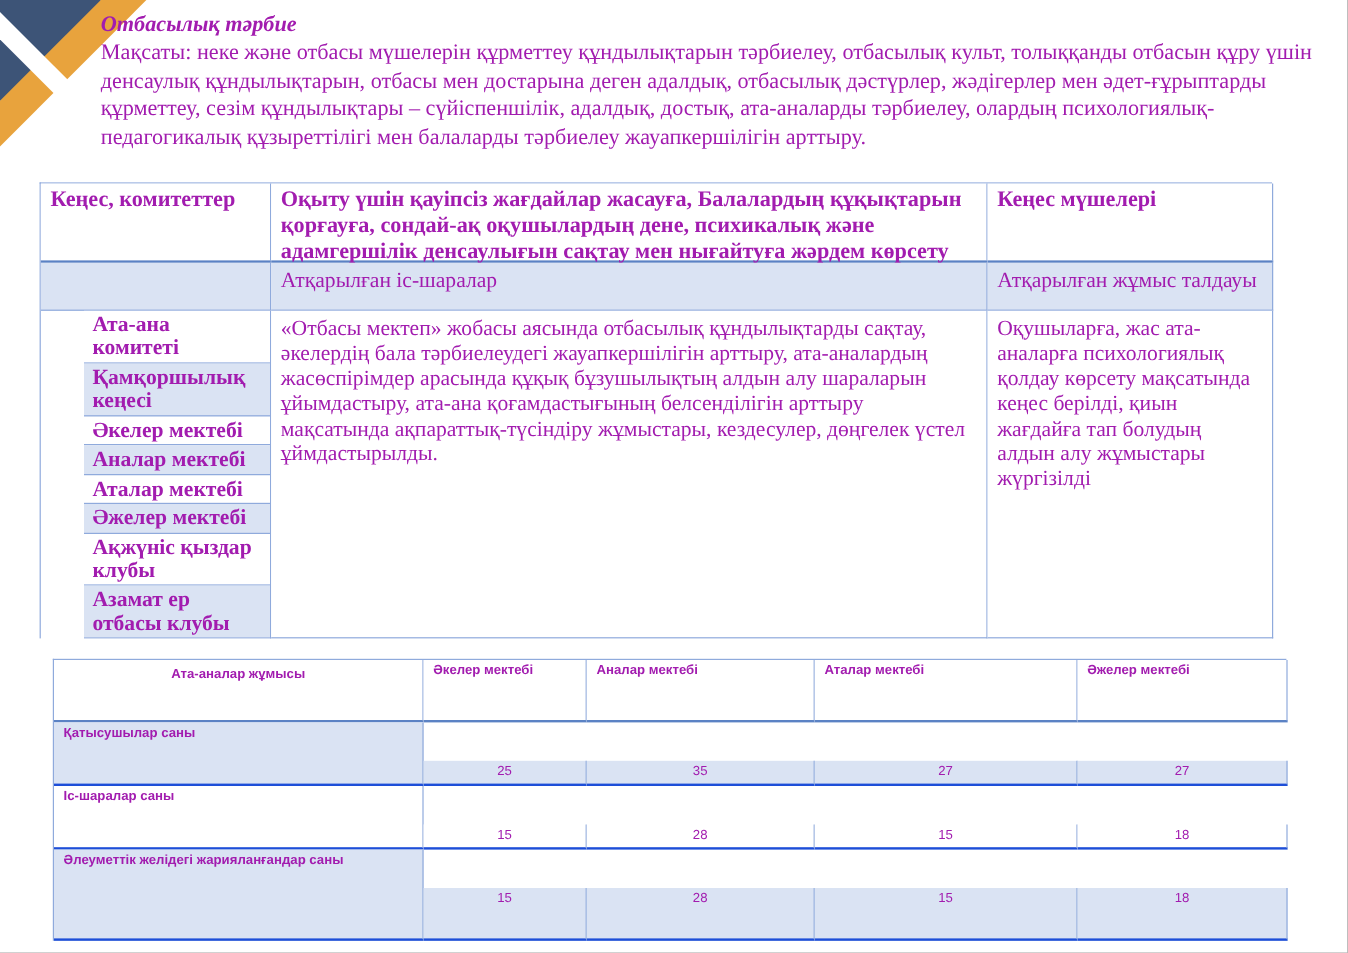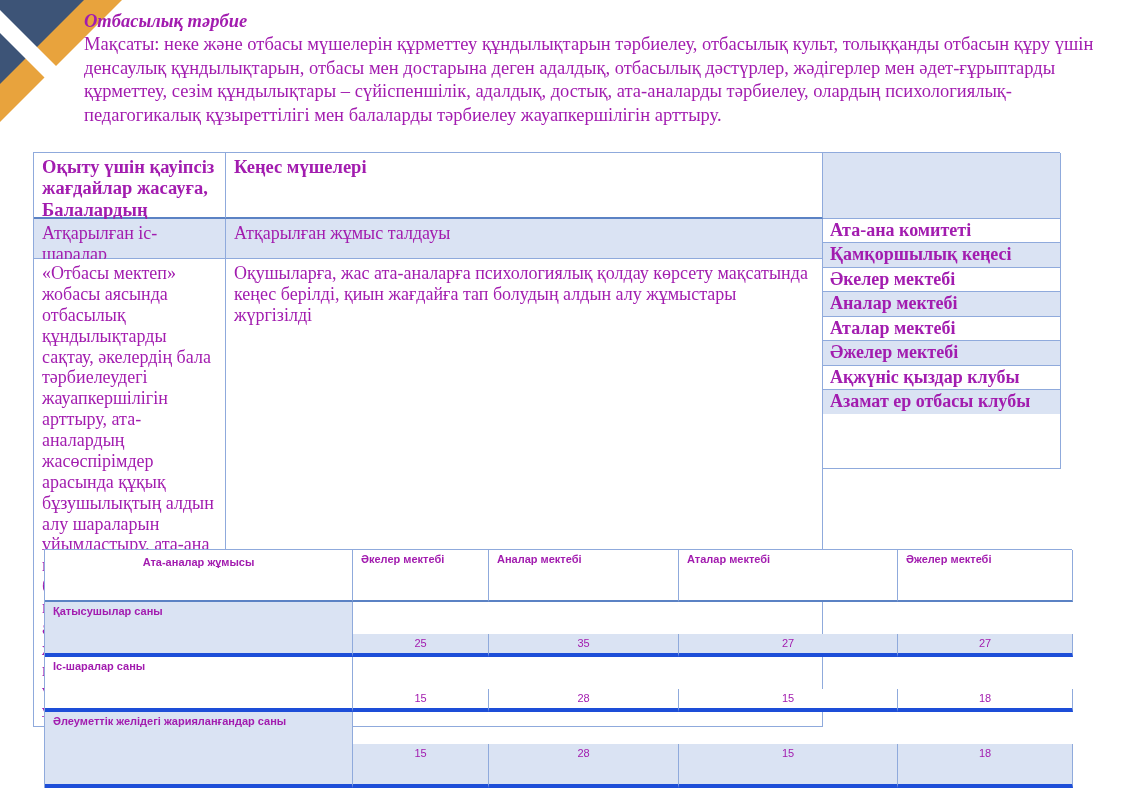--- a/index.html
+++ b/index.html
@@ -30,40 +30,40 @@
     font-size:18px;line-height:1.16;
     box-sizing:border-box;
   }
   .t1 .c{
     border-right:1px solid #8faadc;border-bottom:1px solid #8faadc;
     padding:4px 8px;box-sizing:border-box;background:#fff;
   }
   .t1 .hd{font-weight:bold;font-size:18.5px;border-bottom:2px solid #5b82c4;}
   .t1 .sub{background:#dae3f3;}
   .t1 .body-cell{min-height:250px;}
-  .t1 .committees{padding:0;}
+  .t1 .committees{padding:0;margin-left:36px;}
   .committee{
     padding:2px 7px;font-weight:bold;
     border-bottom:1px solid #8faadc;
     line-height:1.08;
   }
   .committee:last-child{border-bottom:none;}
   .committee.alt{background:#dae3f3;}
   
   .t2{
     position:absolute;left:44px;top:549px;width:1028px;
     display:grid;
     grid-template-columns:308px 136px 190px 219px 175px;
     border-top:1px solid #8faadc;border-left:1px solid #8faadc;
     font-family:"Liberation Sans","DejaVu Sans",sans-serif;
     font-size:11px;line-height:1.2;
     box-sizing:border-box;
   }
   .t2 .c{
-    border-right:1px solid #8faadc;border-bottom:4px solid #1d4ed8;
+    border-right:1px solid #8faadc;border-bottom:2px solid #1d4ed8;
     padding:3px 8px;box-sizing:border-box;background:#fff;
   }
   .t2 .hd{font-weight:bold;height:52px;border-bottom:2px solid #5b82c4;}
   .t2 .hd.center{text-align:center;padding-top:6px;}
   .t2 .lbl{font-weight:bold;}
   .t2 .val{text-align:center;margin-top:32px;}
   .t2 .r-blue{background:#dae3f3;}
   .t2 .r3{min-height:44px;}
 </style>
 </head>
@@ -76,20 +76,21 @@
     <polygon points="84,0 122,0 0,122 0,84" fill="#e8a33d"></polygon>
     <polygon points="0,10 0,33 110,143 133,143" fill="#ffffff"></polygon>
   </svg>
 
   <div class="intro">
     <div class="intro-title">Отбасылық тәрбие</div>
     <div class="intro-body">Мақсаты: неке және отбасы мүшелерін құрметтеу құндылықтарын тәрбиелеу, отбасылық культ, толыққанды отбасын құру үшін денсаулық құндылықтарын, отбасы мен достарына деген адалдық, отбасылық дәстүрлер, жәдігерлер мен әдет-ғұрыптарды құрметтеу, сезім құндылықтары – сүйіспеншілік,  адалдық, достық, ата-аналарды тәрбиелеу, олардың психологиялық-педагогикалық құзыреттілігі мен балаларды тәрбиелеу жауапкершілігін  арттыру.</div>
   </div>
 
   <div class="t1">
+    <div class="c hd">Кеңес, комитеттер</div>
     <div class="c hd">Оқыту үшін  қауіпсіз жағдайлар жасауға, Балалардың құқықтарын қорғауға, сондай-ақ оқушылардың дене, психикалық және адамгершілік денсаулығын сақтау мен нығайтуға жәрдем көрсету</div>
     <div class="c hd">Кеңес мүшелері</div>
 
     <div class="c sub"></div>
     <div class="c sub">Атқарылған іс-шаралар</div>
     <div class="c sub">Атқарылған жұмыс талдауы</div>
 
     <div class="c committees body-cell">
       <div class="committee">Ата-ана комитеті</div>
       <div class="committee alt">Қамқоршылық кеңесі</div>

